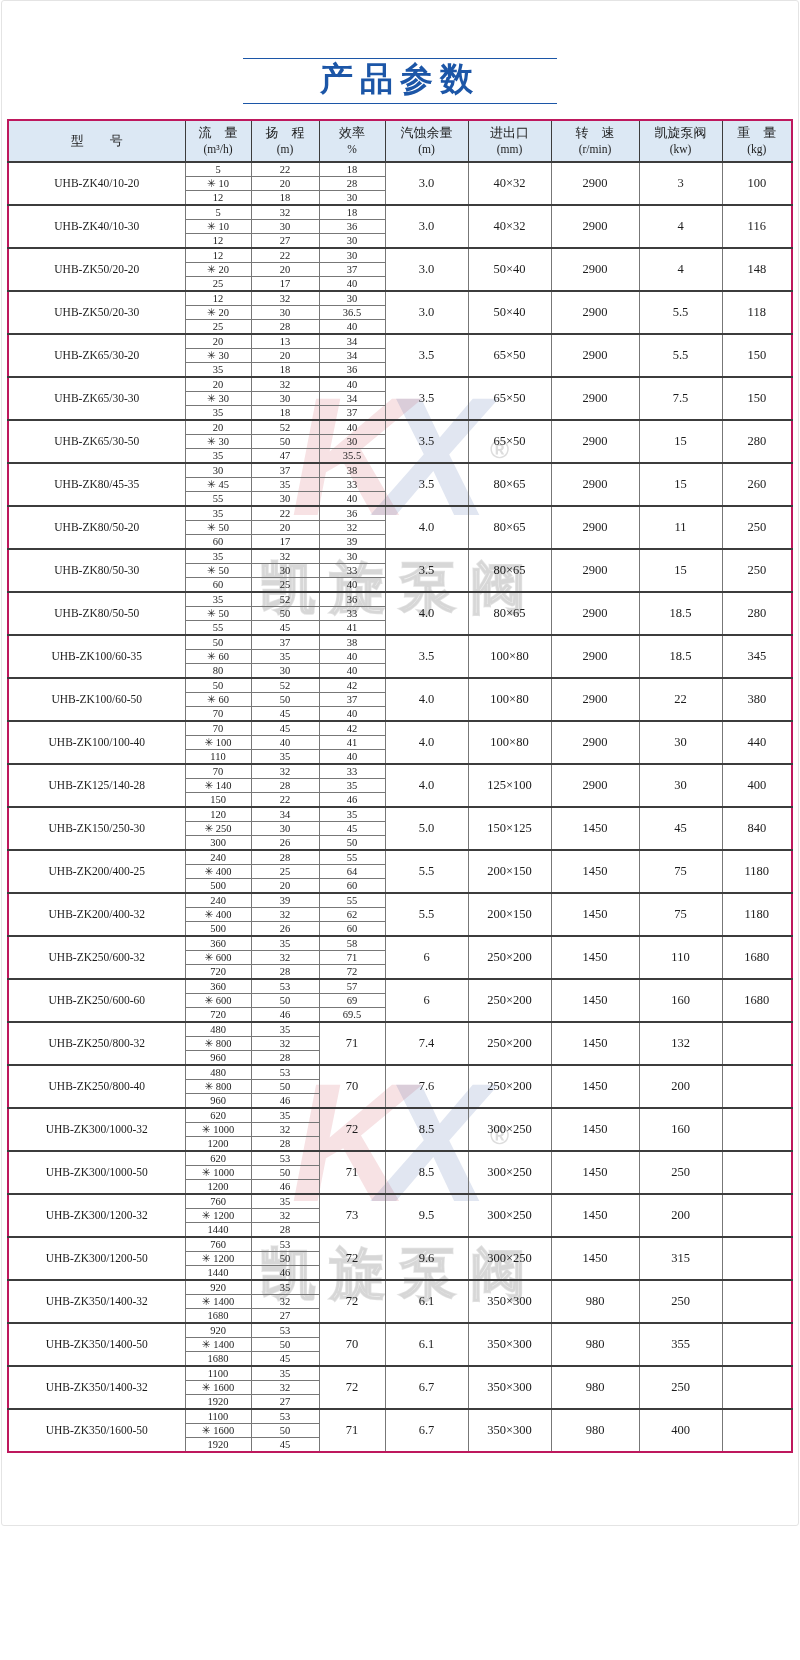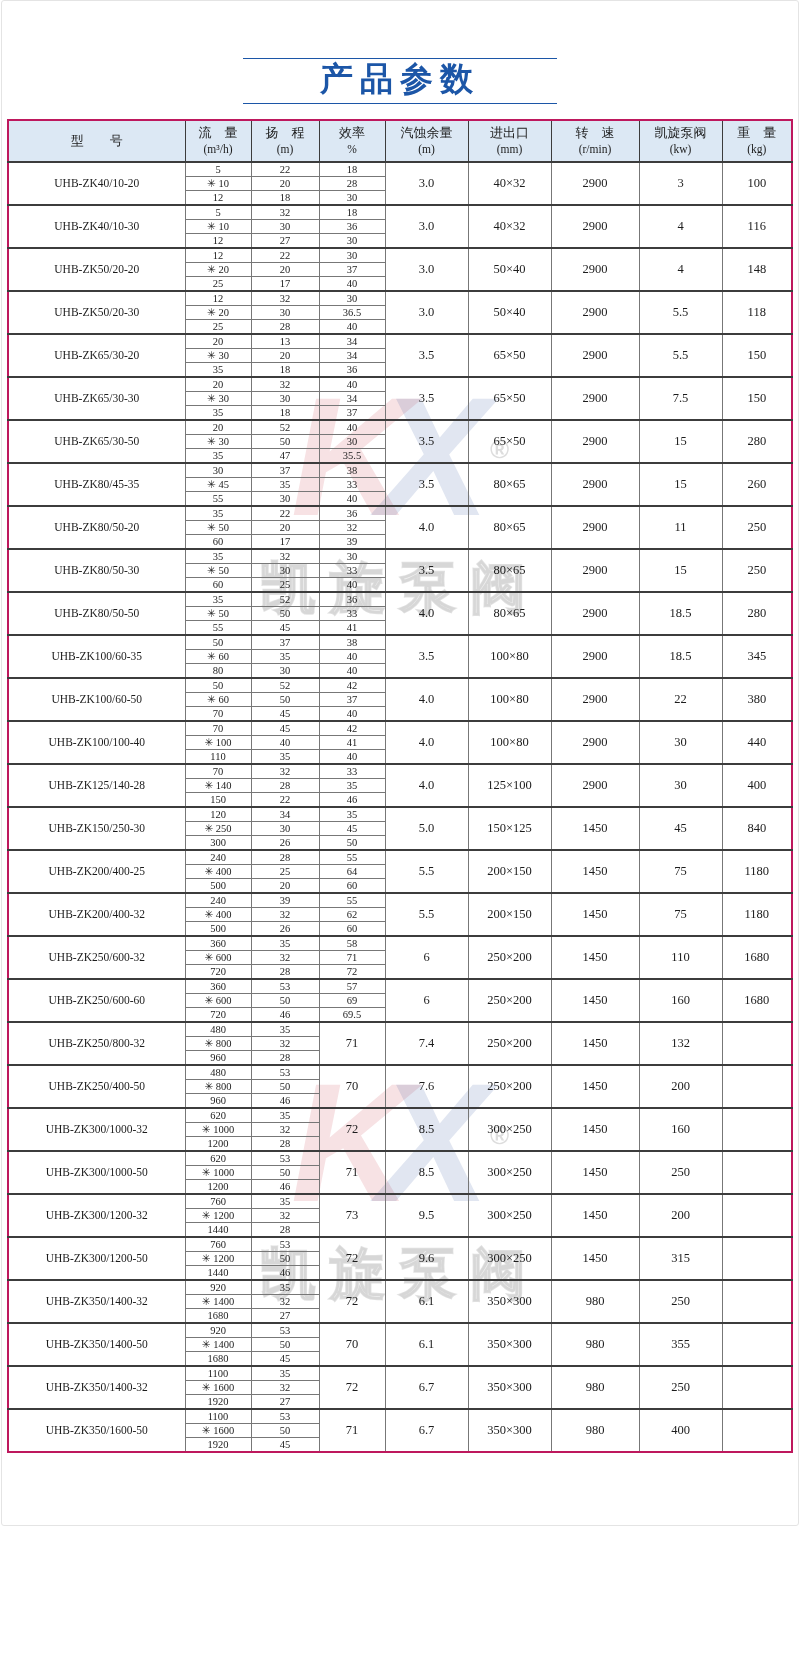--- a/index.html
+++ b/index.html
@@ -564,21 +564,21 @@
         </tr>
         <tr>
           <td>✳ 800</td>
           <td>32</td>
         </tr>
         <tr>
           <td>960</td>
           <td>28</td>
         </tr>
         <tr class="block-start">
-          <td class="model" rowspan="3">UHB-ZK250/400-50</td>
+          <td class="model" rowspan="3">UHB-ZK250/800-40</td>
           <td>480</td>
           <td>53</td>
           <td class="span-cell" rowspan="3">70</td>
           <td class="span-cell" rowspan="3">7.6</td>
           <td class="span-cell" rowspan="3">250×200</td>
           <td class="span-cell" rowspan="3">1450</td>
           <td class="span-cell" rowspan="3">200</td>
           <td class="span-cell" rowspan="3"></td>
         </tr>
         <tr>

